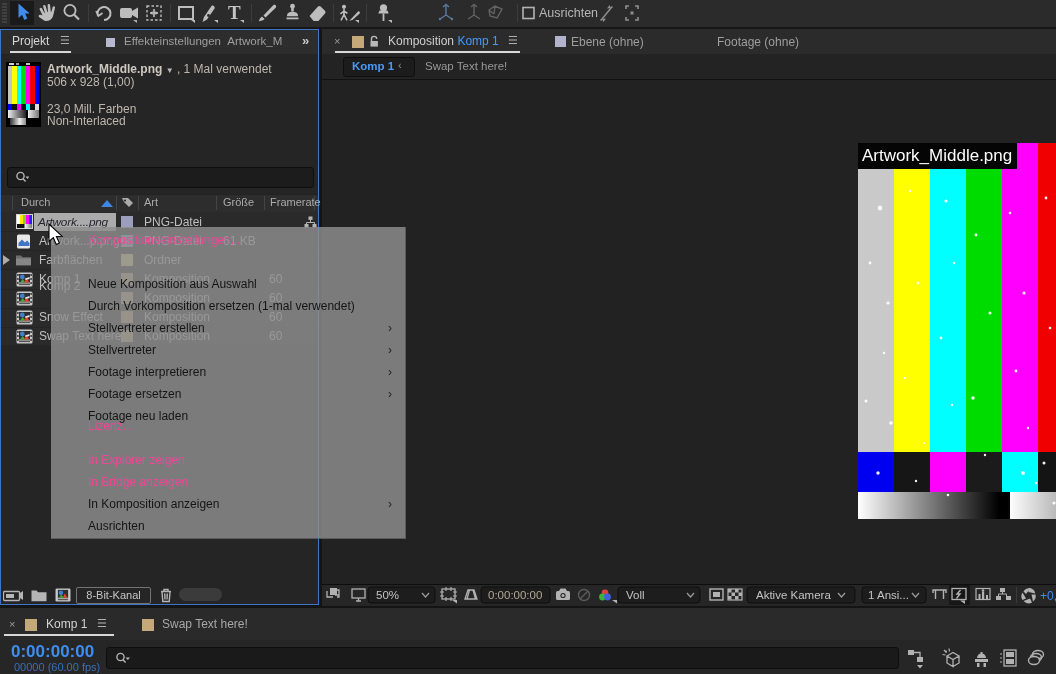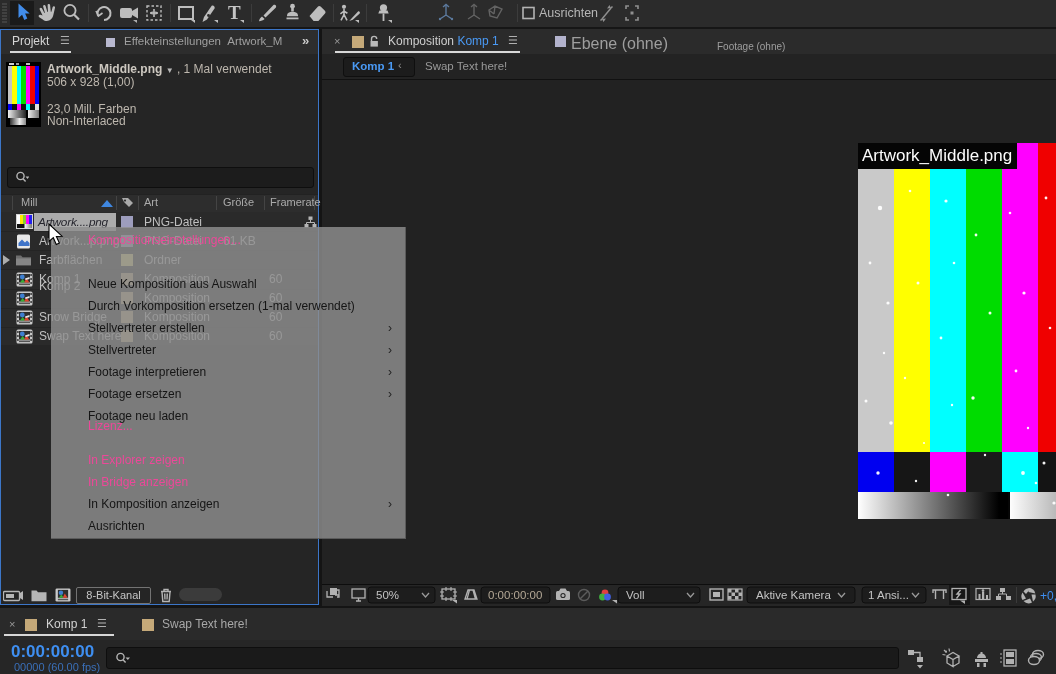--- a/index.html
+++ b/index.html
@@ -128,21 +128,21 @@
 
   <div class="a" style="left:6px;top:137px;width:305px;height:19px;background:#1c1c1c;border:1px solid #0e0e0e;border-radius:3px">
     <svg class="a" style="left:7px;top:3px" width="14" height="13" viewBox="0 0 14 13">
         <circle cx="5.5" cy="5" r="3.6" fill="none" stroke="#b5b5b5" stroke-width="1.4"></circle>
         <line x1="8" y1="7.8" x2="10.6" y2="10.6" stroke="#b5b5b5" stroke-width="1.4"></line>
         <path d="M10.5 5.5 l4 0 l-2 2.4 z" fill="#b5b5b5"></path>
       </svg>
   </div>
 
   <div class="a" style="left:0;top:164px;width:317px;height:18px;background:#2d2d2d;border-top:1px solid #222;border-bottom:1px solid #222"></div>
-  <div class="a" style="left:20px;top:166px;font-size:11px;color:#ababab">Mill</div>
+  <div class="a" style="left:20px;top:166px;font-size:11px;color:#ababab">Durch</div>
   <div class="a" style="left:100px;top:170px;width:0;height:0;border-left:6px solid transparent;border-right:6px solid transparent;border-bottom:7px solid #3f87e0"></div>
   <svg class="a" style="left:120px;top:166px" width="14" height="13" viewBox="0 0 14 13">
       <path d="M1 2 l6 0 l5 5 l-4 4 l-5-5 z" fill="#aaa"></path>
       <circle cx="4" cy="4.6" r="1.1" fill="#2d2d2d"></circle>
     </svg>
   <div class="a" style="left:143px;top:166px;font-size:11px;color:#ababab">Art</div>
   <div class="a" style="left:222px;top:166px;font-size:11px;color:#ababab">Größe</div>
   <div class="a" style="left:269px;top:166px;font-size:11px;color:#ababab">Framerate</div>
   <div class="a" style="left:11px;top:166px;height:14px;border-left:1px solid #444"></div>
   <div class="a" style="left:115px;top:166px;height:14px;border-left:1px solid #444"></div>
@@ -241,21 +241,21 @@
         <rect x="1.2" y="10" width="1.4" height="2" fill="#333"></rect>
         <rect x="14.4" y="2" width="1.4" height="2" fill="#333"></rect>
         <rect x="14.4" y="6" width="1.4" height="2" fill="#333"></rect>
         <rect x="14.4" y="10" width="1.4" height="2" fill="#333"></rect>
         <circle cx="6.3" cy="5" r="2.4" fill="#3e7fd0"></circle>
         <path d="M4 10.5 l2.7-3.5 2.6 3.5 z" fill="#3aae35"></path>
         <path d="M8.2 10.5 l2.2-4.5 3 4.5 z" fill="#e04530"></path>
         <path d="M9 6.5 l4.5-1.5 v2 l-4 1 z" fill="#e8e8e8"></path>
         <rect x="3" y="11.5" width="11" height="1.6" fill="#555"></rect>
       </svg>
-    <div class="a" style="left:38px;top:97px">Snow Bridge</div>
+    <div class="a" style="left:38px;top:97px">Snow Effect</div>
     <div class="a" style="left:120px;top:98px;width:12px;height:12px;background:#baa87a"></div>
     <div class="a" style="left:143px;top:97px">Komposition</div>
     <div class="a" style="left:268px;top:97px">60</div>
 
     <svg class="a comp1" style="left:15px;top:116px" width="17" height="15" viewBox="0 0 17 15">
         <rect x="0.5" y="0.5" width="16" height="14" rx="1.5" fill="#c9c9c9"></rect>
         <rect x="3" y="2" width="11" height="8.5" fill="#2e2e2e"></rect>
         <rect x="1.2" y="2" width="1.4" height="2" fill="#333"></rect>
         <rect x="1.2" y="6" width="1.4" height="2" fill="#333"></rect>
         <rect x="1.2" y="10" width="1.4" height="2" fill="#333"></rect>
@@ -306,22 +306,22 @@
   <div class="a" style="left:12px;top:6px;font-size:11px;color:#9a9a9a">×</div>
   <div class="a" style="left:30px;top:7px;width:12px;height:12px;background:#c5a979"></div>
   <svg class="a" style="left:47px;top:6px" width="12" height="13" viewBox="0 0 12 13">
       <path d="M2.5 6 l0 -2 a2.6 2.6 0 0 1 5.2 0" fill="none" stroke="#b9b9b9" stroke-width="1.4"></path>
       <rect x="1.5" y="6" width="7.4" height="5.6" fill="#b9b9b9"></rect>
     </svg>
   <div class="a" style="left:66px;top:5px;font-size:12px;color:#cecece">Komposition <span style="color:#4a9af5">Komp 1</span></div>
   <div class="a" style="left:186px;top:5px;font-size:11px;color:#b0b0b0">☰</div>
   <div class="a" style="left:13px;top:22px;width:185px;height:2px;background:#d8d8d8"></div>
   <div class="a" style="left:233px;top:7px;width:11px;height:11px;background:#b3b3cd"></div>
-  <div class="a" style="left:249px;top:6px;font-size:16px;color:#9e9e9e">Ebene (ohne)</div>
-  <div class="a" style="left:395px;top:12px;font-size:10px;color:#9e9e9e">Footage (ohne)</div>
+  <div class="a" style="left:249px;top:6px;font-size:12px;color:#9e9e9e">Ebene (ohne)</div>
+  <div class="a" style="left:395px;top:6px;font-size:12px;color:#9e9e9e">Footage (ohne)</div>
 
   <div class="a" style="left:0;top:25px;width:734px;height:25px;background:#232323;border-bottom:1px solid #111"></div>
   <div class="a" style="left:21px;top:28px;width:70px;height:18px;background:#1c1c1c;border:1px solid #0f0f0f;border-radius:3px"></div>
   <div class="a" style="left:30px;top:31px;font-size:11.5px;color:#4a9af5;font-weight:bold">Komp 1</div>
   <div class="a" style="left:76px;top:30px;font-size:11px;color:#8f8f8f">‹</div>
   <div class="a" style="left:103px;top:31px;font-size:11.5px;color:#989898">Swap Text here!</div>
 
   <div class="a" id="artwork" style="left:536px;top:114px;width:198px;height:376px">
 
     <div class="a" style="left:0;top:0;width:36px;height:338px;background:#c9c9c9"></div>

